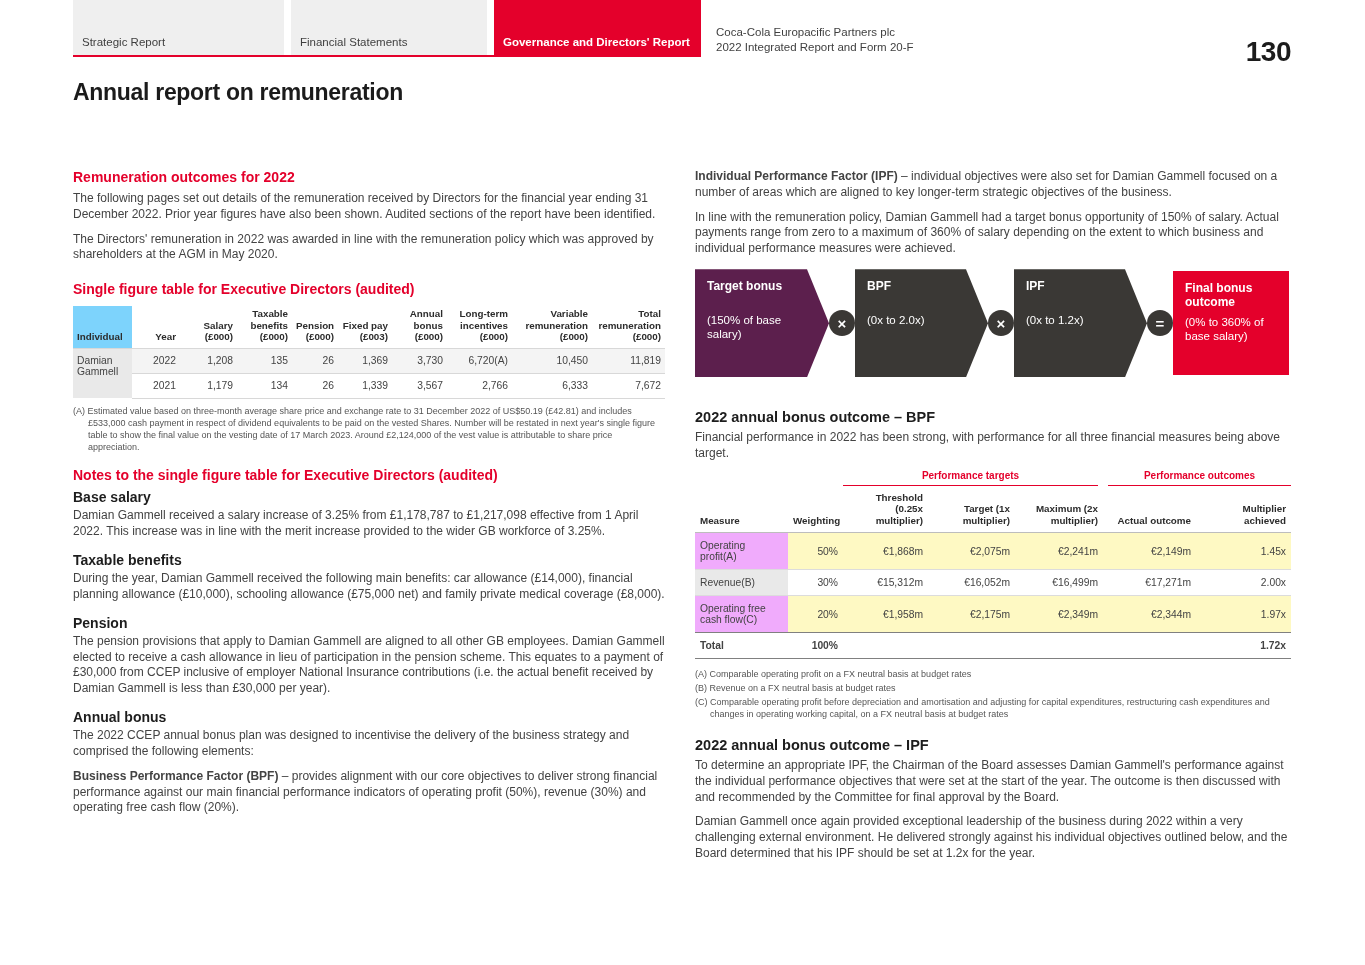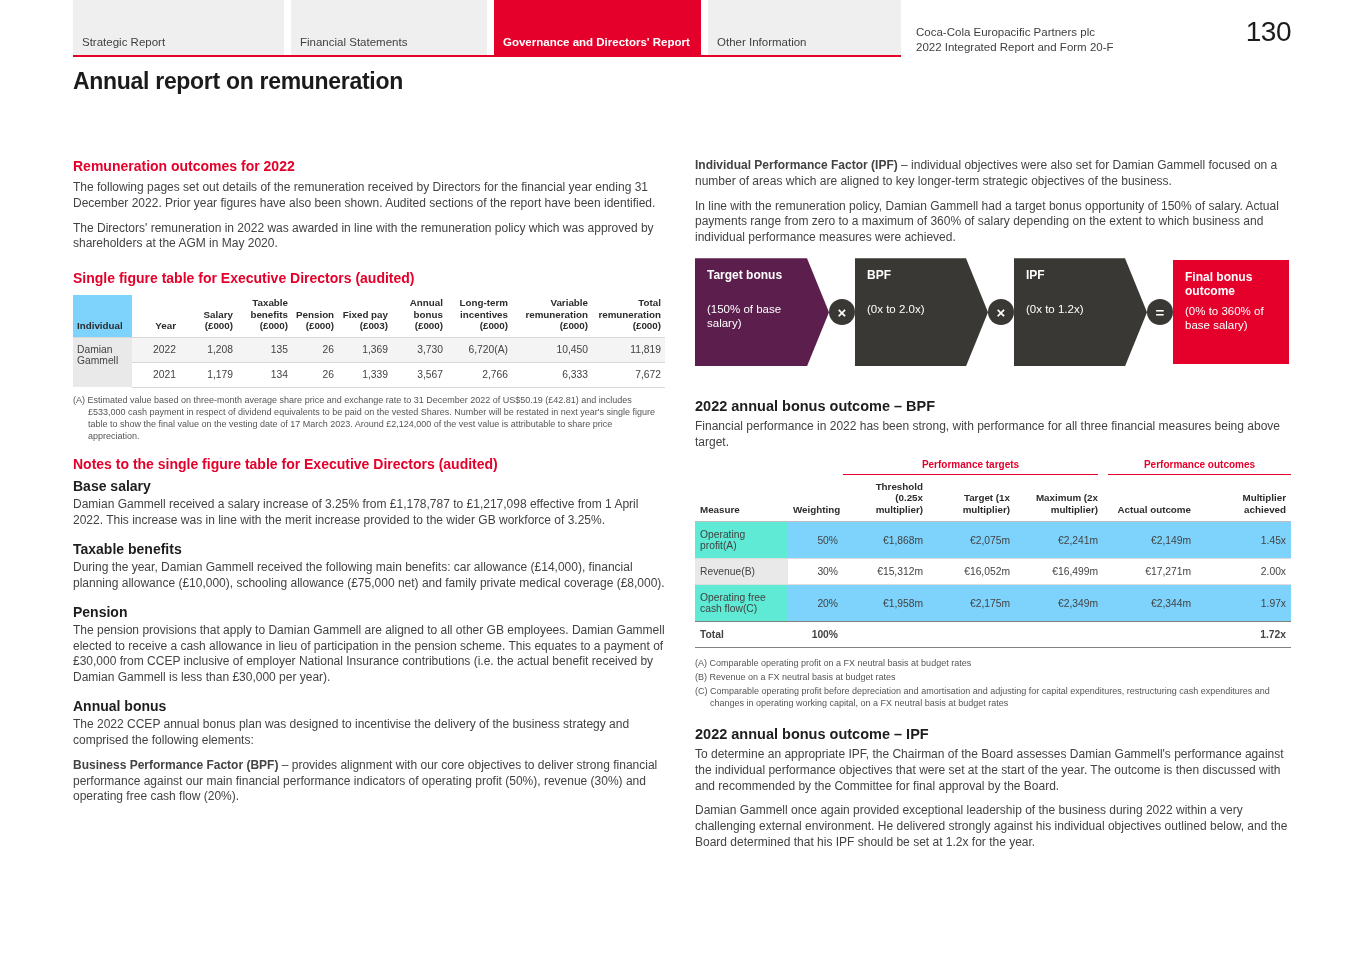--- a/index.html
+++ b/index.html
@@ -17,21 +17,21 @@
   .tabs { display: flex; gap: 7px; height: 57px; border-bottom: 2px solid #e4002b; }
   .tab { background: #efefef; position: relative; font-size: 11.5px; color: #3f3f3f; cursor: pointer; }
   .tab > span { position: absolute; left: 9px; bottom: 7px; white-space: nowrap; }
   .tab.active { background: #e4002b; }
   .tab.active > span { color: #fff; font-weight: bold; }
   .tab:nth-child(1) { width: 211px; }
   .tab:nth-child(2) { width: 196px; }
   .tab:nth-child(3) { width: 207px; }
   .tab:nth-child(4) { width: 193px; }
   .company { margin-left: 15px; padding-top: 25px; font-size: 11.5px; line-height: 1.3; color: #3f3f3f; }
-  .pagenum { margin-left: auto; padding-top: 16px; font-size: 28px; font-weight: normal; color: #1c1c1c; letter-spacing: -0.5px; }
+  .pagenum { margin-left: auto; padding-top: 36px; font-size: 28px; font-weight: bold; color: #1c1c1c; letter-spacing: -0.5px; }
 
   h1.title { margin-top: 11px; font-size: 23px; color: #1b1b1b; letter-spacing: -0.3px; font-weight: bold; }
 
   
   .cols { display: flex; gap: 30px; margin-top: 63px; }
   .col-left  { width: 592px; flex: none; }
   .col-right { width: 596px; flex: none; }
 
   h2.red   { color: #e4002b; font-size: 14px; font-weight: bold; margin-bottom: 6px; }
   h2.black { color: #1d1d1d; font-size: 14.5px; font-weight: bold; margin-bottom: 5px; }
@@ -73,44 +73,41 @@
   .bpf th.grp { padding: 0; }
   .grp-in { border-bottom: 1px solid #e4002b; padding-bottom: 4px; color: #e4002b; font-weight: bold;
             font-size: 10px; text-align: center; }
   .grp-in.t { margin-right: 5px; }
   .grp-in.o { margin-left: 5px; }
   .bpf tr.colhead th { font-size: 9.8px; font-weight: bold; color: #2c2c2c; text-align: right; vertical-align: bottom;
                        padding: 6px 5px; line-height: 1.18; border-bottom: 1px solid #bdbdbd; }
   .bpf tr.colhead th.ta-l { text-align: left; }
   .bpf td { font-size: 10.3px; text-align: right; padding: 7px 5px; border-top: 1px solid #dcdcdc; }
   .bpf td.measure { text-align: left; background: #e9e9e9; }
-  .bpf tr.odd td { background: #7dd3fc; }
-  .bpf tr.odd td.measure { background: #5eead4; }
+  .bpf tr.odd td { background: #fef9c3; }
+  .bpf tr.odd td.measure { background: #f0abfc; }
   .bpf tr.total td { font-weight: bold; border-top: 1px solid #808080; border-bottom: 1px solid #808080; background: #fff; }
   .bpf tr.total td.ta-l { text-align: left; }
   .fn-list { margin-top: 10px; }
 </style>
 </head>
 <body>
 
 <div class="page">
 
   <header class="topbar">
     <nav class="tabs">
       <div class="tab">
           <span>Strategic Report</span>
         </div>
       <div class="tab">
           <span>Financial Statements</span>
         </div>
       <div class="tab active">
           <span>Governance and Directors' Report</span>
-        </div>
-      <div class="tab">
-          <span>Other Information</span>
         </div>
     </nav>
     <div class="company">
       <div>Coca-Cola Europacific Partners plc</div>
       <div>2022 Integrated Report and Form 20-F</div>
     </div>
     <div class="pagenum">130</div>
   </header>
 
   <h1 class="title">Annual report on remuneration</h1>

